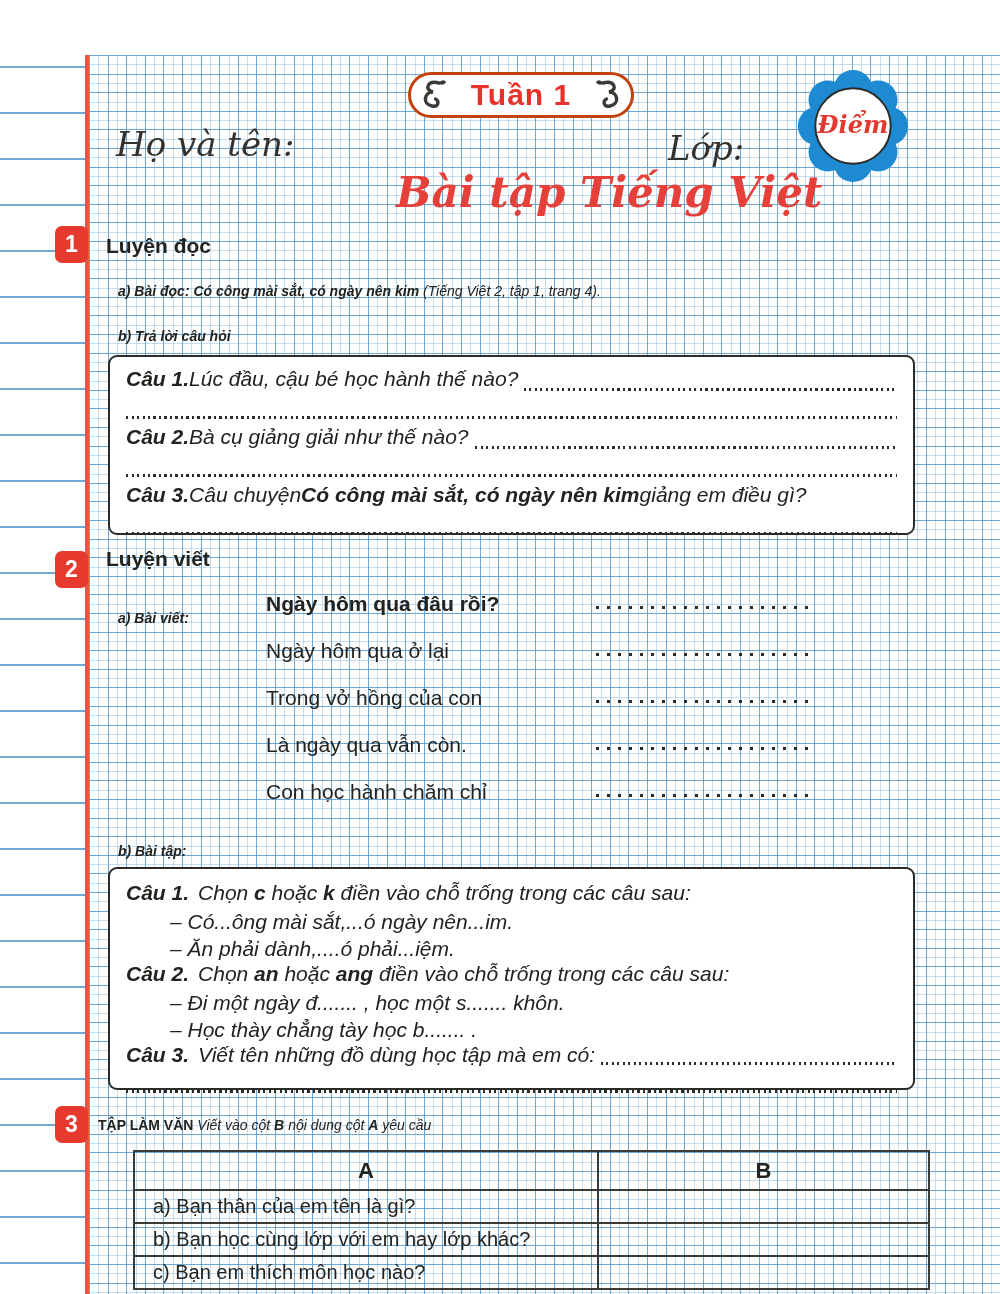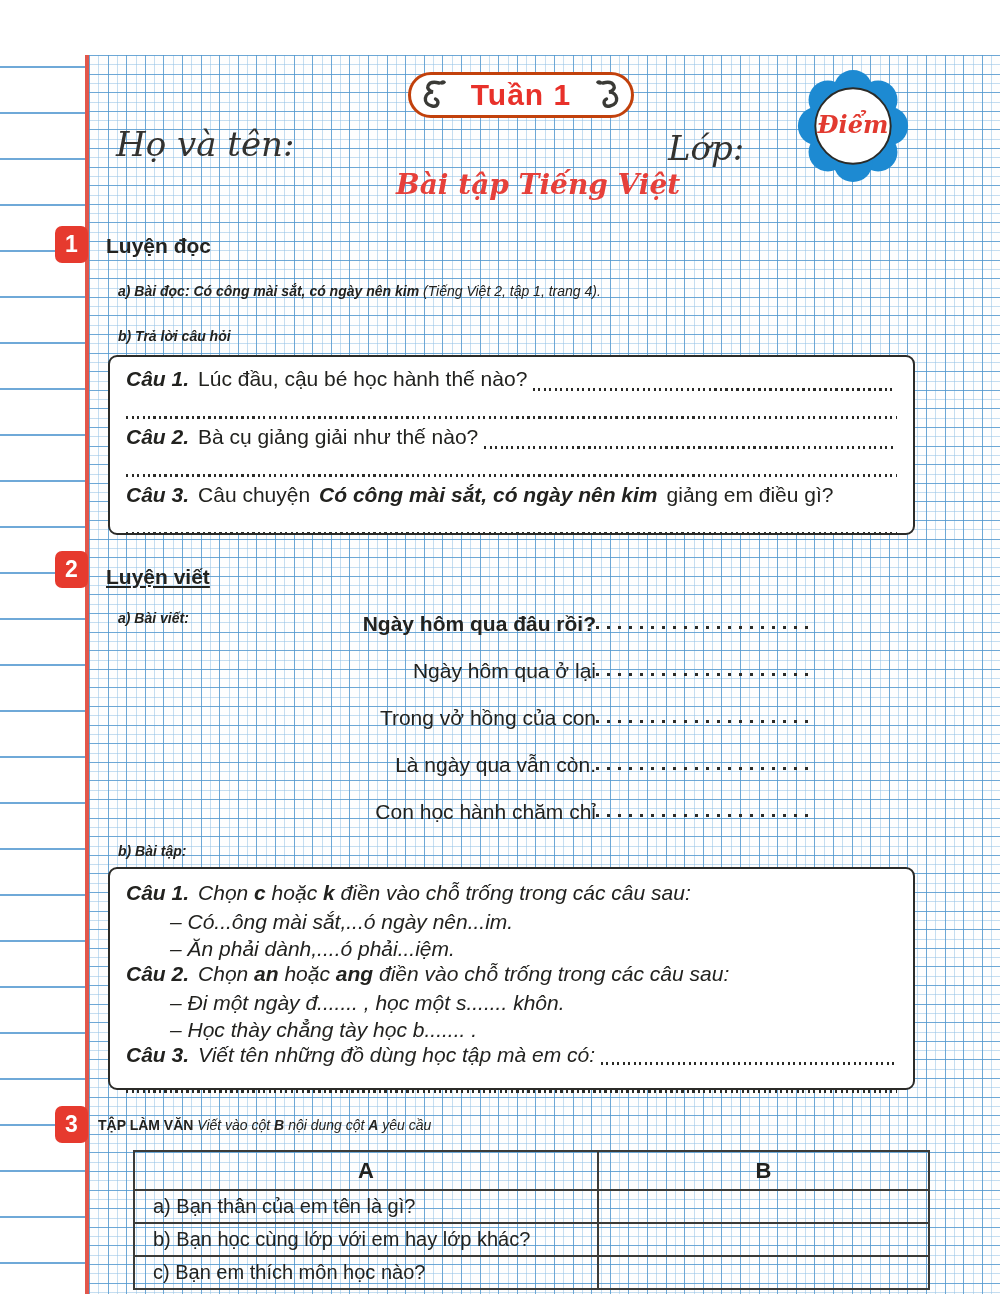--- a/index.html
+++ b/index.html
@@ -36,50 +36,50 @@
   .flower-wrap{left:795px;top:66px;width:116px;height:148px;}
   .flower-wrap .score-text{
     position:absolute;left:0;top:44px;width:100%;text-align:center;
     font-family:"DejaVu Serif","Liberation Serif",serif;font-style:italic;font-weight:bold;
     color:#e23a30;font-size:24px;
   }
   
   .script{font-family:"DejaVu Serif","Liberation Serif",serif;font-style:italic;color:#33322f;}
   .name-label{left:116px;top:124px;font-size:34px;}
   .class-label{left:668px;top:128px;font-size:34px;}
-  .page-title{left:396px;top:168px;font-size:28px;color:#e6403a;font-weight:bold;}
+  .page-title{left:396px;top:168px;font-size:42px;color:#e6403a;font-weight:bold;}
   
   .sec-badge{
     width:33px;height:37px;background:#e63a2e;color:#fff;border-radius:7px;
     display:flex;align-items:center;justify-content:center;font-size:23px;font-weight:bold;
   }
   .sec-heading{font-size:21px;font-weight:bold;}
   
   .bi{font-weight:bold;font-style:italic;}
   .it{font-style:italic;}
   .row-text{font-size:14px;white-space:nowrap;}
   
   .answer-box{
     background:#fff;border:2.5px solid #2b2b28;border-radius:9px;box-sizing:border-box;
     padding:10px 16px 6px 16px;font-size:21px;
   }
   .q-row{display:flex;align-items:baseline;height:29px;}
   .q-label{font-weight:bold;font-style:italic;flex:none;}
-  .q-text{margin-left:9px;flex:none;}
+  .q-text{font-style:italic;flex:none;}
   .leader{flex:1;align-self:flex-end;margin:0 2px 5px 6px;height:3px;
     background-image:repeating-linear-gradient(to right,#2b2b28 0,#2b2b28 2px,transparent 2px,transparent 5.5px);}
   .dots-row{height:29px;position:relative;}
   .dots-row .dotline{position:absolute;left:0;right:0;bottom:6px;height:3px;
     background-image:repeating-linear-gradient(to right,#2b2b28 0,#2b2b28 2px,transparent 2px,transparent 5.5px);}
   
   .ex-line{height:27px;display:flex;align-items:baseline;font-style:italic;}
   .ex-line .q-label{margin-right:9px;}
   .ex-indent{padding-left:44px;font-style:italic;height:27px;line-height:27px;white-space:nowrap;}
   
-  .poem{left:266px;top:600px;width:545px;text-align:right;}
+  .poem{left:266px;top:580px;width:545px;}
   .poem-row{display:flex;align-items:center;height:47px;}
   .poem-row .p-text{width:330px;font-size:21px;white-space:nowrap;}
   .poem-row .p-title{font-weight:bold;}
   .poem-row .p-dots{width:212px;height:3px;margin-top:8px;
     background-image:repeating-linear-gradient(to right,#2b2b28 0,#2b2b28 3px,transparent 3px,transparent 11px);}
   
   .ab-table{
     left:133px;top:1150px;width:797px;box-sizing:border-box;
     border:2.5px solid #3b3b38;display:grid;grid-template-columns:462px 1fr;
     background:transparent;
@@ -167,21 +167,21 @@
       <span class="q-text">giảng em điều gì?</span>
     </div>
     <div class="dots-row">
         <div class="dotline"></div>
       </div>
   </div>
 
   <div class="abs sec-badge" style="left:55px;top:551px;">
     <span>2</span>
   </div>
-  <div class="abs sec-heading" style="left:106px;top:565px;text-decoration:underline;">Luyện viết</div>
+  <div class="abs sec-heading" style="left:106px;top:547px;">Luyện viết</div>
 
   <div class="abs row-text bi" style="left:118px;top:610px;">a) Bài viết:</div>
 
   <div class="abs poem">
     <div class="poem-row">
       <span class="p-text p-title">Ngày hôm qua đâu rồi?</span>
       <span class="p-dots"></span>
     </div>
     <div class="poem-row">
       <span class="p-text">Ngày hôm qua ở lại</span>

